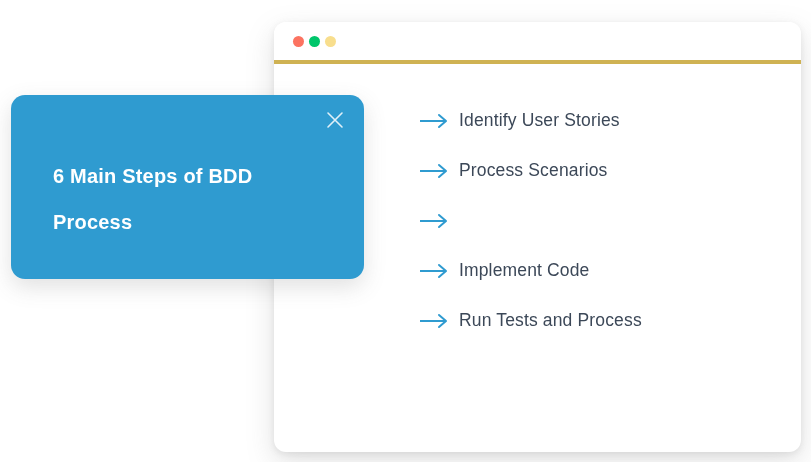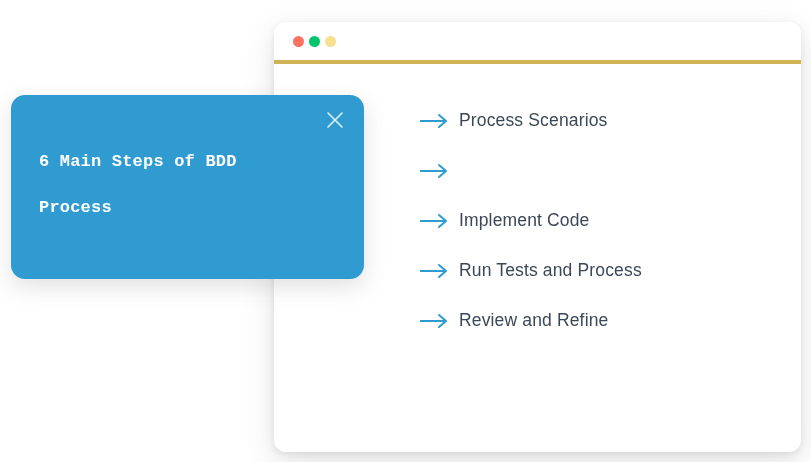--- a/index.html
+++ b/index.html
@@ -108,27 +108,27 @@
     width: 353px;
     height: 184px;
     background: #2f9bd0;
     border-radius: 14px;
     box-shadow: 0 8px 22px rgba(90,90,90,0.18);
     box-sizing: border-box;
     padding: 42px 60px 0 26px;
   }
 
   .promo-title {
-    font-family: Liberation Mono, monospace;
+    font-family: Liberation Sans, sans-serif;
     font-weight: bold;
-    font-size: 17px;
+    font-size: 20px;
     line-height: 46px;
     color: #ffffff;
     letter-spacing: 0.2px;
-    margin: 2px;
+    margin: 16px;
   }
 
   .close-button {
     position: absolute;
     right: 16px;
     top: 12px;
     width: 26px;
     height: 26px;
     display: flex;
     align-items: center;
@@ -147,20 +147,29 @@
     <div class="titlebar">
       <span class="dot dot-red"></span>
       <span class="dot dot-green"></span>
       <span class="dot dot-yellow"></span>
     </div>
 
     <div class="gold-rule"></div>
 
     <div class="steps-list">
 
+      <div class="step-row">
+        <span class="arrow-icon">
+          <svg width="30" height="16" viewBox="0 0 30 16" xmlns="http://www.w3.org/2000/svg">
+            <path d="M0 8 H25" stroke="#2f9bd0" stroke-width="2" fill="none"></path>
+            <path d="M19 2 L26 8 L19 14" stroke="#2f9bd0" stroke-width="2" fill="none" stroke-linecap="round" stroke-linejoin="round"></path>
+          </svg>
+        </span>
+        <span class="step-label">Identify User Stories</span>
+      </div>
 
       <div class="step-row">
         <span class="arrow-icon">
           <svg width="30" height="16" viewBox="0 0 30 16" xmlns="http://www.w3.org/2000/svg">
             <path d="M0 8 H25" stroke="#2f9bd0" stroke-width="2" fill="none"></path>
             <path d="M19 2 L26 8 L19 14" stroke="#2f9bd0" stroke-width="2" fill="none" stroke-linecap="round" stroke-linejoin="round"></path>
           </svg>
         </span>
         <span class="step-label">Process Scenarios</span>
       </div>
@@ -187,29 +196,20 @@
       <div class="step-row">
         <span class="arrow-icon">
           <svg width="30" height="16" viewBox="0 0 30 16" xmlns="http://www.w3.org/2000/svg">
             <path d="M0 8 H25" stroke="#2f9bd0" stroke-width="2" fill="none"></path>
             <path d="M19 2 L26 8 L19 14" stroke="#2f9bd0" stroke-width="2" fill="none" stroke-linecap="round" stroke-linejoin="round"></path>
           </svg>
         </span>
         <span class="step-label">Run Tests and Process</span>
       </div>
 
-      <div class="step-row">
-        <span class="arrow-icon">
-          <svg width="30" height="16" viewBox="0 0 30 16" xmlns="http://www.w3.org/2000/svg">
-            <path d="M0 8 H25" stroke="#2f9bd0" stroke-width="2" fill="none"></path>
-            <path d="M19 2 L26 8 L19 14" stroke="#2f9bd0" stroke-width="2" fill="none" stroke-linecap="round" stroke-linejoin="round"></path>
-          </svg>
-        </span>
-        <span class="step-label">Review and Refine</span>
-      </div>
 
     </div>
   </div>
 
   <div class="promo-card">
     <div class="close-button">
       <svg width="18" height="18" viewBox="0 0 18 18" xmlns="http://www.w3.org/2000/svg">
         <path d="M2 2 L16 16 M16 2 L2 16" stroke="#ffffff" stroke-opacity="0.85" stroke-width="1.6" stroke-linecap="round"></path>
       </svg>
     </div>

